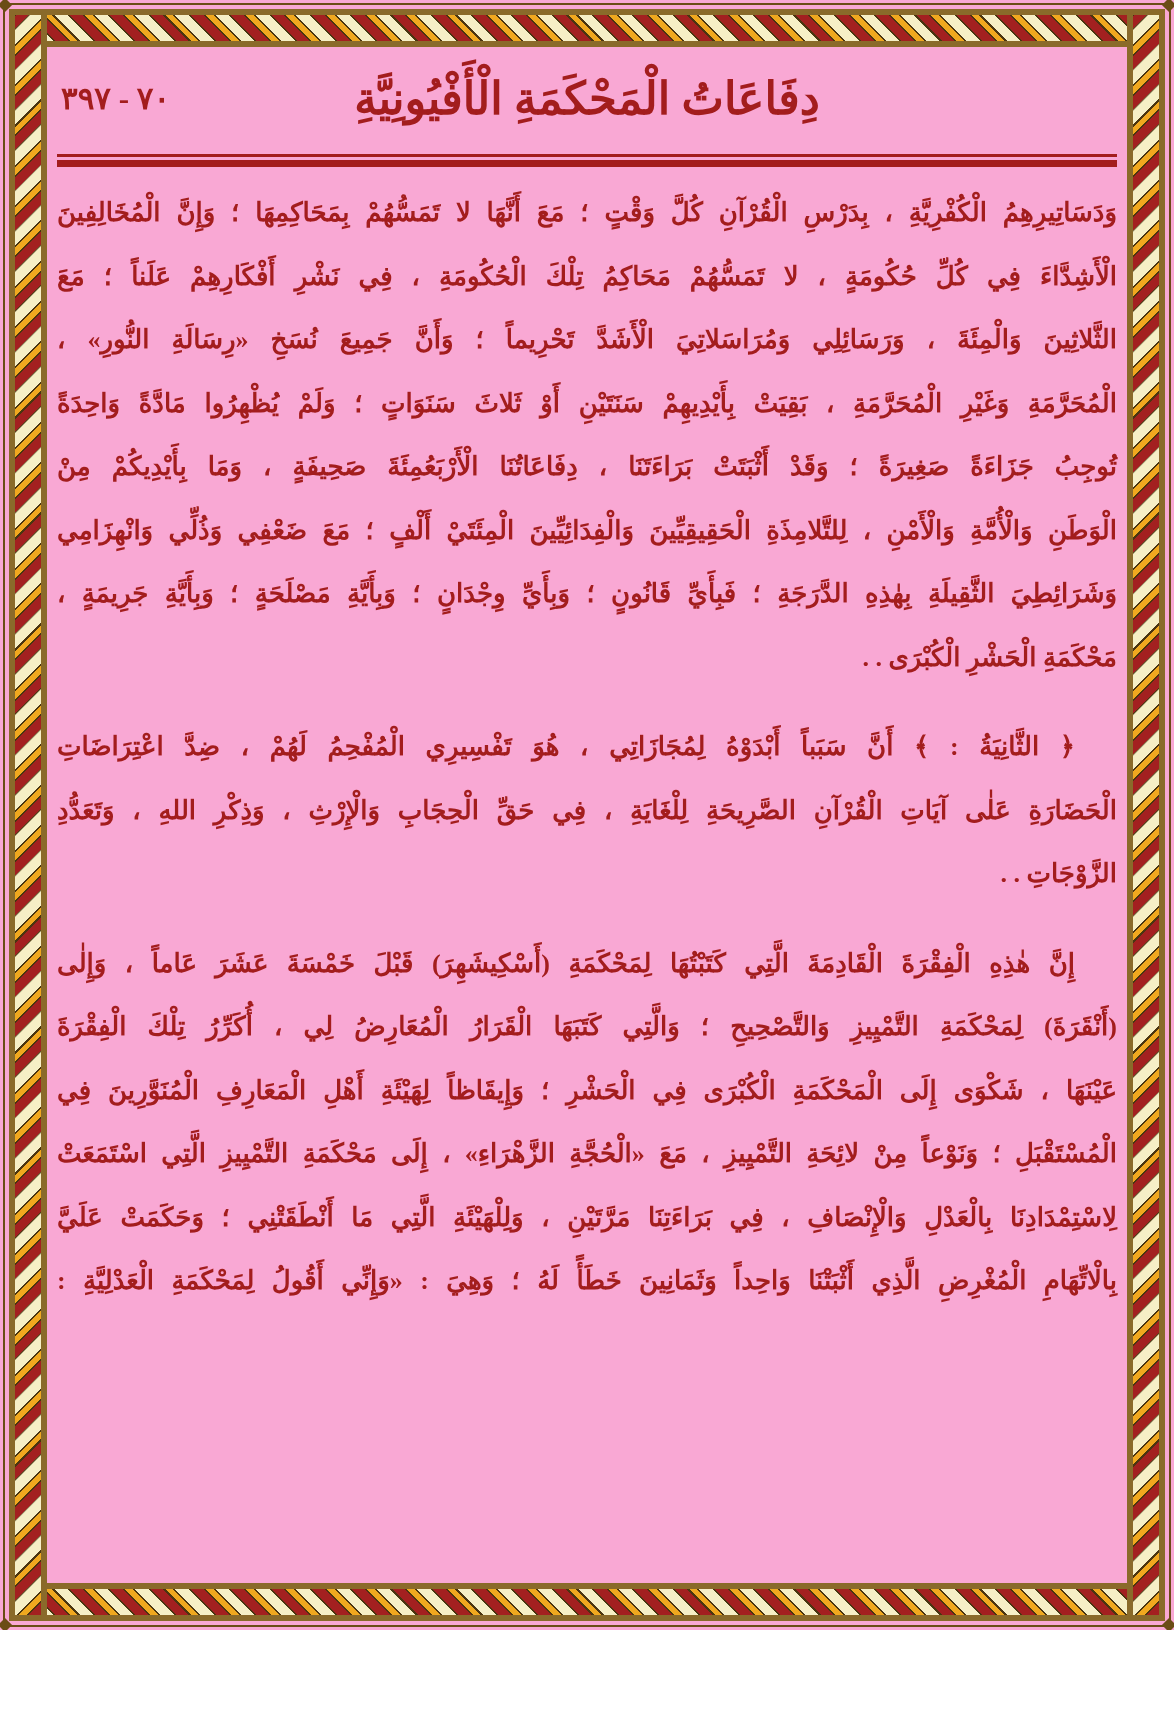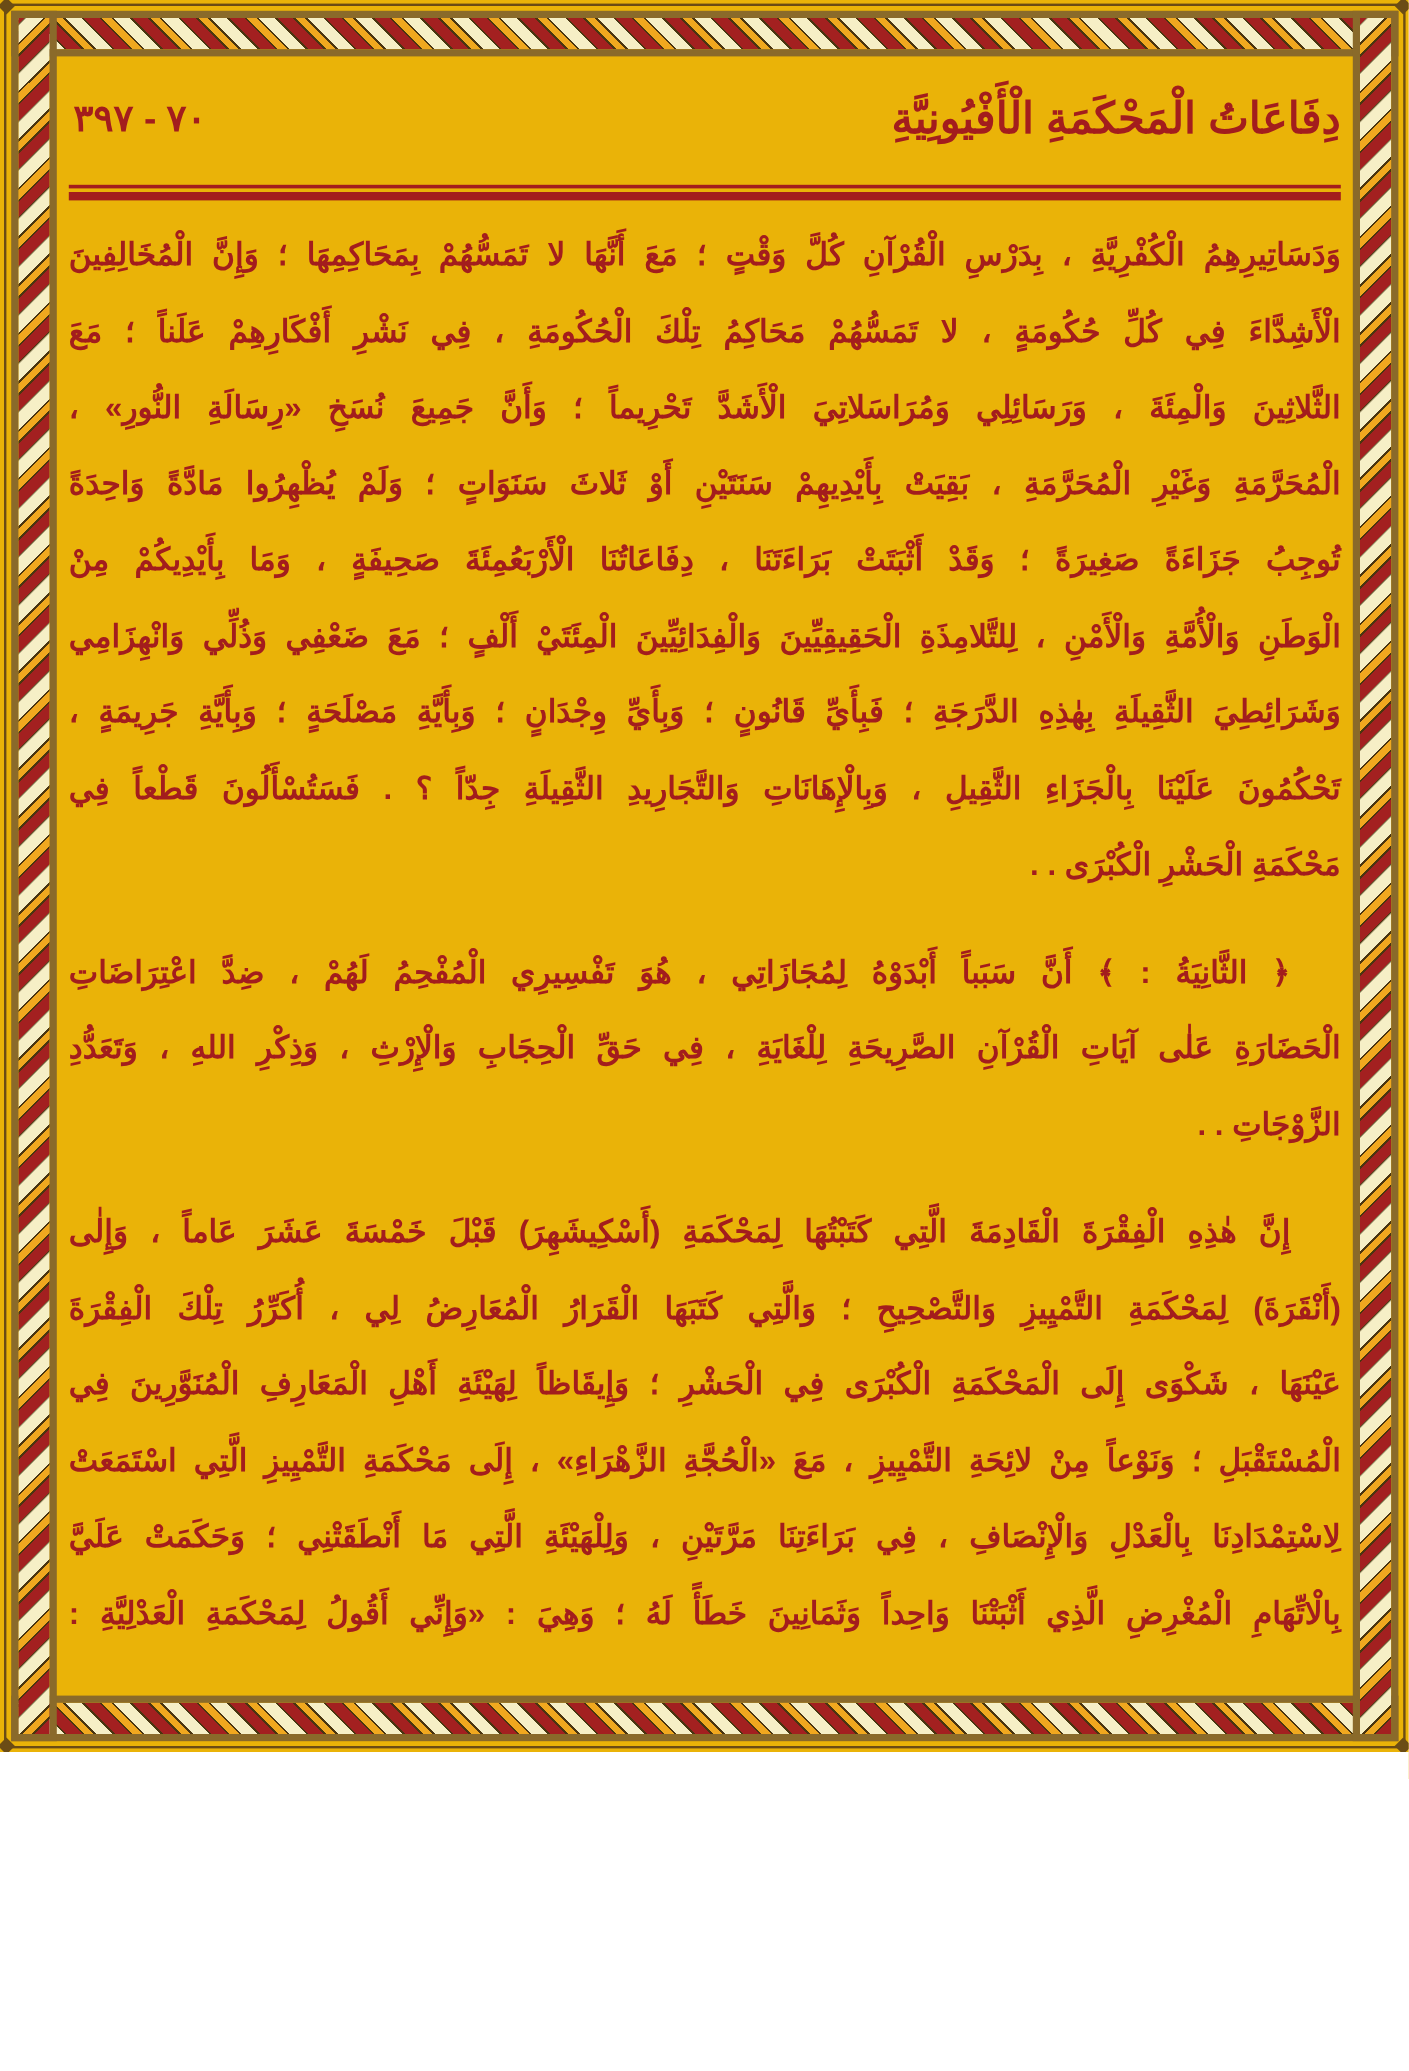--- a/index.html
+++ b/index.html
@@ -1,20 +1,20 @@
 <!DOCTYPE html>
 <html dir="rtl" lang="ar"><head>
 <meta charset="utf-8">
 <style>
   html,body{margin:0;padding:0;background:#ffffff;}
   .page{
     position:relative;
-    width:1174px;height:1460px;
-    background:#eab308;
-    font-family:Liberation Sans, sans-serif;
+    width:1174px;height:1630px;
+    background:#f9a8d4;
+    font-family:Liberation Serif, serif;
     overflow:hidden;
   }
   
   .outer-hairline{
     position:absolute;inset:3px;
     border:2px solid #6b4c15;
     pointer-events:none;
   }
   .strip{
     position:absolute;
@@ -50,21 +50,22 @@
   .corner.bl{bottom:0;left:0;} .corner.br{bottom:0;right:0;}
 
   
   .content{
     position:absolute;
     top:52px;bottom:52px;left:57px;right:57px;
     color:#a31d1d;
   }
   .header{position:relative;padding-top:16px;height:78px;}
   .page-title{
-    font-size:36px;font-weight:bold;
+    text-align:center;
+    font-size:45px;font-weight:bold;
     line-height:62px;
     letter-spacing:0.5px;
   }
   .page-number{
     position:absolute;top:16px;left:4px;
     font-size:31px;font-weight:bold;line-height:62px;
     direction:rtl;
   }
   .rule-thin{height:3px;background:#a31d1d;margin-top:8px;}
   .rule-thick{height:7px;background:#a31d1d;margin-top:3px;}
@@ -114,21 +115,20 @@
 
     <div class="body-text">
         <div class="para">
           <div class="line">وَدَسَاتِيرِهِمُ الْكُفْرِيَّةِ ، بِدَرْسِ الْقُرْآنِ كُلَّ وَقْتٍ ؛ مَعَ أَنَّهَا لا تَمَسُّهُمْ بِمَحَاكِمِهَا ؛ وَإِنَّ الْمُخَالِفِينَ</div>
           <div class="line">الْأَشِدَّاءَ فِي كُلِّ حُكُومَةٍ ، لا تَمَسُّهُمْ مَحَاكِمُ تِلْكَ الْحُكُومَةِ ، فِي نَشْرِ أَفْكَارِهِمْ عَلَناً ؛ مَعَ</div>
           <div class="line">الثَّلاثِينَ وَالْمِئَةَ ، وَرَسَائِلِي وَمُرَاسَلاتِيَ الْأَشَدَّ تَحْرِيماً ؛ وَأَنَّ جَمِيعَ نُسَخِ «رِسَالَةِ النُّورِ» ،</div>
           <div class="line">الْمُحَرَّمَةِ وَغَيْرِ الْمُحَرَّمَةِ ، بَقِيَتْ بِأَيْدِيهِمْ سَنَتَيْنِ أَوْ ثَلاثَ سَنَوَاتٍ ؛ وَلَمْ يُظْهِرُوا مَادَّةً وَاحِدَةً</div>
           <div class="line">تُوجِبُ جَزَاءَةً صَغِيرَةً ؛ وَقَدْ أَثْبَتَتْ بَرَاءَتَنَا ، دِفَاعَاتُنَا الْأَرْبَعُمِئَةَ صَحِيفَةٍ ، وَمَا بِأَيْدِيكُمْ مِنْ</div>
           <div class="line">الْوَطَنِ وَالْأُمَّةِ وَالْأَمْنِ ، لِلتَّلامِذَةِ الْحَقِيقِيِّينَ وَالْفِدَائِيِّينَ الْمِئَتَيْ أَلْفٍ ؛ مَعَ ضَعْفِي وَذُلِّي وَانْهِزَامِي</div>
           <div class="line">وَشَرَائِطِيَ الثَّقِيلَةِ بِهٰذِهِ الدَّرَجَةِ ؛ فَبِأَيِّ قَانُونٍ ؛ وَبِأَيِّ وِجْدَانٍ ؛ وَبِأَيَّةِ مَصْلَحَةٍ ؛ وَبِأَيَّةِ جَرِيمَةٍ ،</div>
-          <div class="line">تَحْكُمُونَ عَلَيْنَا بِالْجَزَاءِ الثَّقِيلِ ، وَبِالْإِهَانَاتِ وَالتَّجَارِيدِ الثَّقِيلَةِ جِدّاً ؟ . فَسَتُسْأَلُونَ قَطْعاً فِي</div>
           <div class="line end">مَحْكَمَةِ الْحَشْرِ الْكُبْرَى . .</div>
         </div>
         <div class="para">
           <div class="line indent">﴿ الثَّانِيَةُ : ﴾ أَنَّ سَبَباً أَبْدَوْهُ لِمُجَازَاتِي ، هُوَ تَفْسِيرِي الْمُفْحِمُ لَهُمْ ، ضِدَّ اعْتِرَاضَاتِ</div>
           <div class="line">الْحَضَارَةِ عَلٰى آيَاتِ الْقُرْآنِ الصَّرِيحَةِ لِلْغَايَةِ ، فِي حَقِّ الْحِجَابِ وَالْإِرْثِ ، وَذِكْرِ اللهِ ، وَتَعَدُّدِ</div>
           <div class="line end">الزَّوْجَاتِ . .</div>
         </div>
         <div class="para">
           <div class="line indent">إِنَّ هٰذِهِ الْفِقْرَةَ الْقَادِمَةَ الَّتِي كَتَبْتُهَا لِمَحْكَمَةِ (أَسْكِيشَهِرَ) قَبْلَ خَمْسَةَ عَشَرَ عَاماً ، وَإِلٰى</div>
           <div class="line">(أَنْقَرَةَ) لِمَحْكَمَةِ التَّمْيِيزِ وَالتَّصْحِيحِ ؛ وَالَّتِي كَتَبَهَا الْقَرَارُ الْمُعَارِضُ لِي ، أُكَرِّرُ تِلْكَ الْفِقْرَةَ</div>

